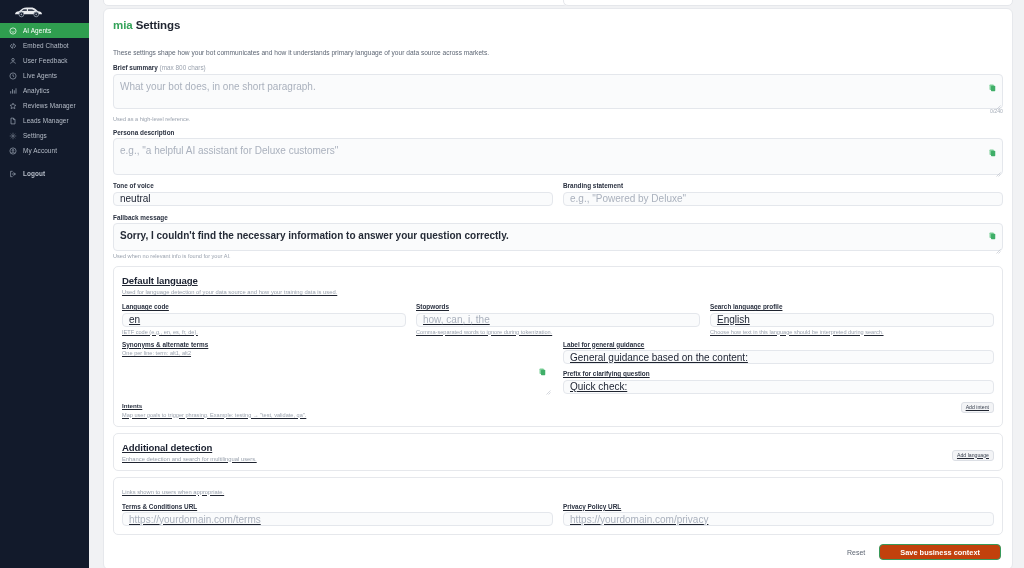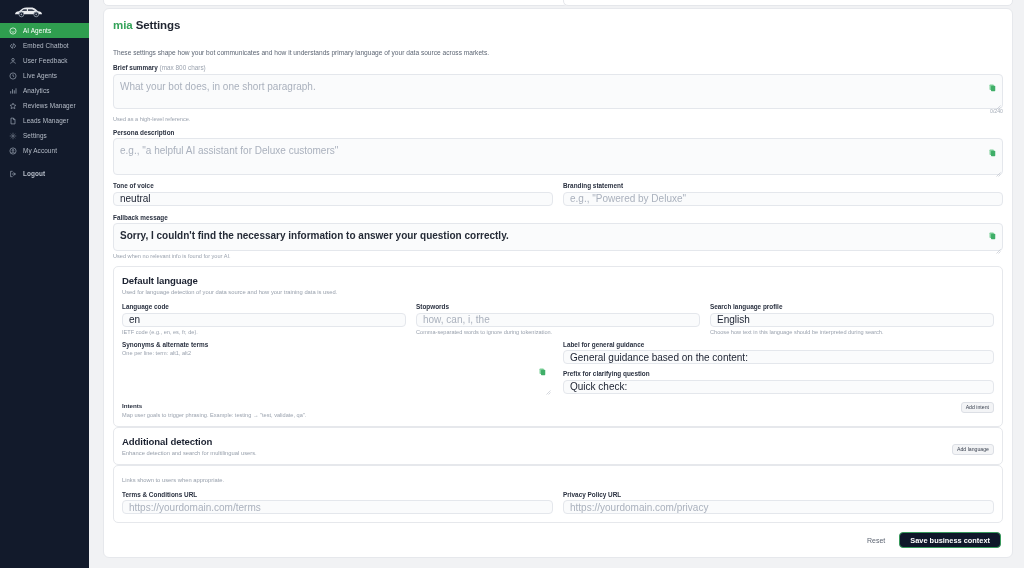--- a/index.html
+++ b/index.html
@@ -165,21 +165,22 @@
     gap: 10px;
   }
   .row2 > .col { flex: 1 1 0; min-width: 0; }
 
   
   .panel {
     border: 1px solid #e6e8ec;
     border-radius: 5px;
     background: #fff;
     padding: 8px 8px 8px 8px;
-    margin-top: 0;
+    margin-top: 6px;
+    text-decoration: underline;
   }
   .panel-title {
     font-size: 9.6px;
     font-weight: bold;
     color: #1b2130;
     letter-spacing: -.1px;
   }
   .panel-sub {
     font-size: 5.8px;
     color: #98a0ac;
@@ -219,28 +220,28 @@
   .btn-reset {
     background: transparent;
     border: none;
     font-family: "Liberation Sans", sans-serif;
     font-size: 7px;
     color: #5e6673;
     cursor: pointer;
     padding: 4px 6px;
   }
   .btn-save {
-    background: #0f172a;
+    background: #c2410c;
     border: 1px solid #379a5b;
     color: #fff;
     font-family: "Liberation Sans", sans-serif;
     font-size: 7.4px;
     font-weight: bold;
     border-radius: 4px;
-    padding: 0 10px;
+    padding: 0 20px;
     height: 16px;
     cursor: pointer;
   }
 </style>
 </head>
 <body>
 
 <div class="app">
 
   <aside class="sidebar">

